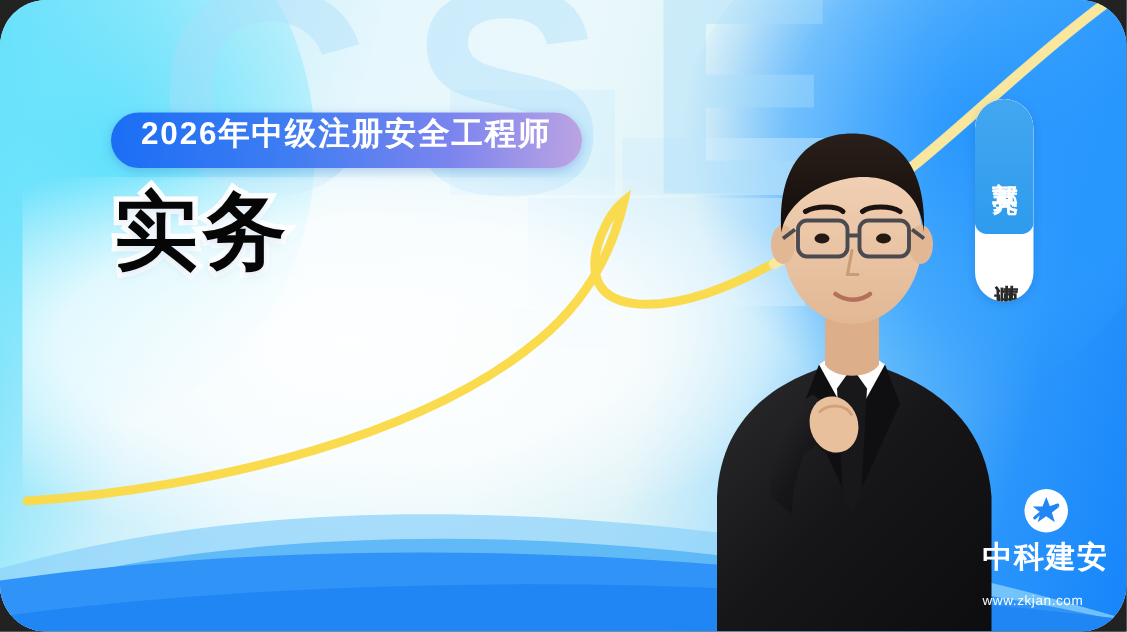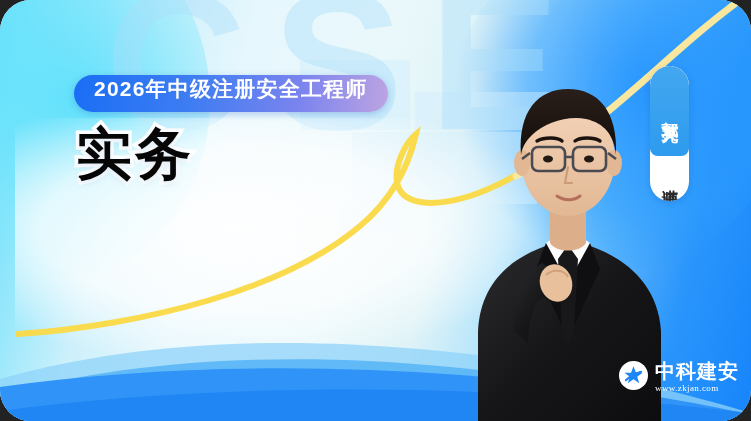--- a/index.html
+++ b/index.html
@@ -197,25 +197,26 @@
     bottom: 0;
     width: 300px;
     height: 390px;
     z-index: 4;
   }
 
   
   .brand {
     position: absolute;
     right: 12px;
-    bottom: 28px;
-    display: flex;
-    align-items: flex-start;
+    bottom: 16px;
+    display: flex;
+    align-items: center;
     gap: 7px;
     z-index: 8;
+    flex-direction: column;
   }
   .brand-mark {
     width: 29px;
     height: 29px;
     border-radius: 50%;
     background: #ffffff;
     display: flex;
     align-items: center;
     justify-content: center;
     flex: none;
@@ -224,22 +225,22 @@
   .brand-name {
     color: #ffffff;
     font-size: 20px;
     font-weight: 800;
     letter-spacing: 1px;
   }
   .brand-url {
     color: #ffffff;
     font-size: 9px;
     letter-spacing: .4px;
-    margin-top: 3px;
-    font-family: Liberation Serif, serif;
+    margin-top: 14px;
+    font-family: Liberation Sans, sans-serif;
   }
 </style>
 </head>
 <body>
 
 <div class="stage">
 
   <div class="bg-base"></div>
   <div class="bg-left-glow"></div>
   <div class="bg-right-glow"></div>

